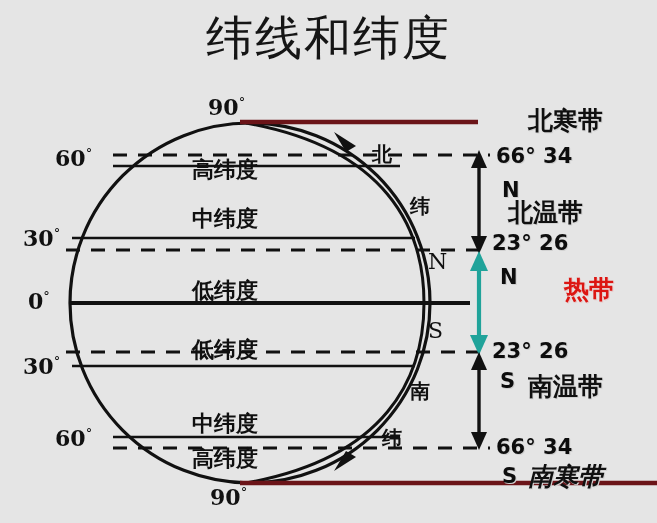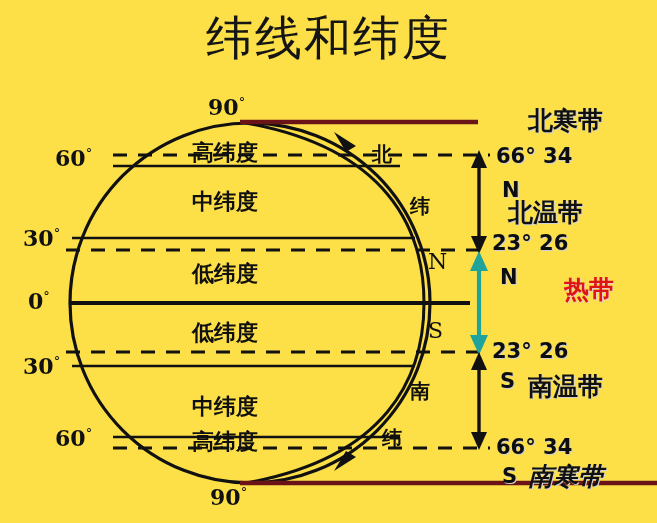--- a/index.html
+++ b/index.html
@@ -7,21 +7,21 @@
     padding: 0;
     background: #ffffff;
   }
   body {
     font-family: "DejaVu Sans", "Liberation Sans", sans-serif;
   }
   #stage {
     position: relative;
     width: 657px;
     height: 523px;
-    background: #fde047;
+    background: #e5e5e5;
     overflow: hidden;
   }
   #diagram-svg {
     position: absolute;
     left: 0;
     top: 0;
     width: 657px;
     height: 523px;
   }
   .lbl {
@@ -49,20 +49,21 @@
   .deg sup {
     font-size: 13px;
     font-weight: 400;
     vertical-align: super;
   }
   .zone-in {
     font-family: "DejaVu Serif", "Liberation Serif", serif;
     font-size: 22px;
     font-weight: 600;
     color: #101010;
+    margin-top: 17px;
   }
   .edge-cn {
     font-family: "DejaVu Serif", "Liberation Serif", serif;
     font-size: 20px;
     font-weight: 600;
     color: #101010;
   }
   .edge-lat {
     font-family: "DejaVu Serif", "Liberation Serif", serif;
     font-size: 22px;

